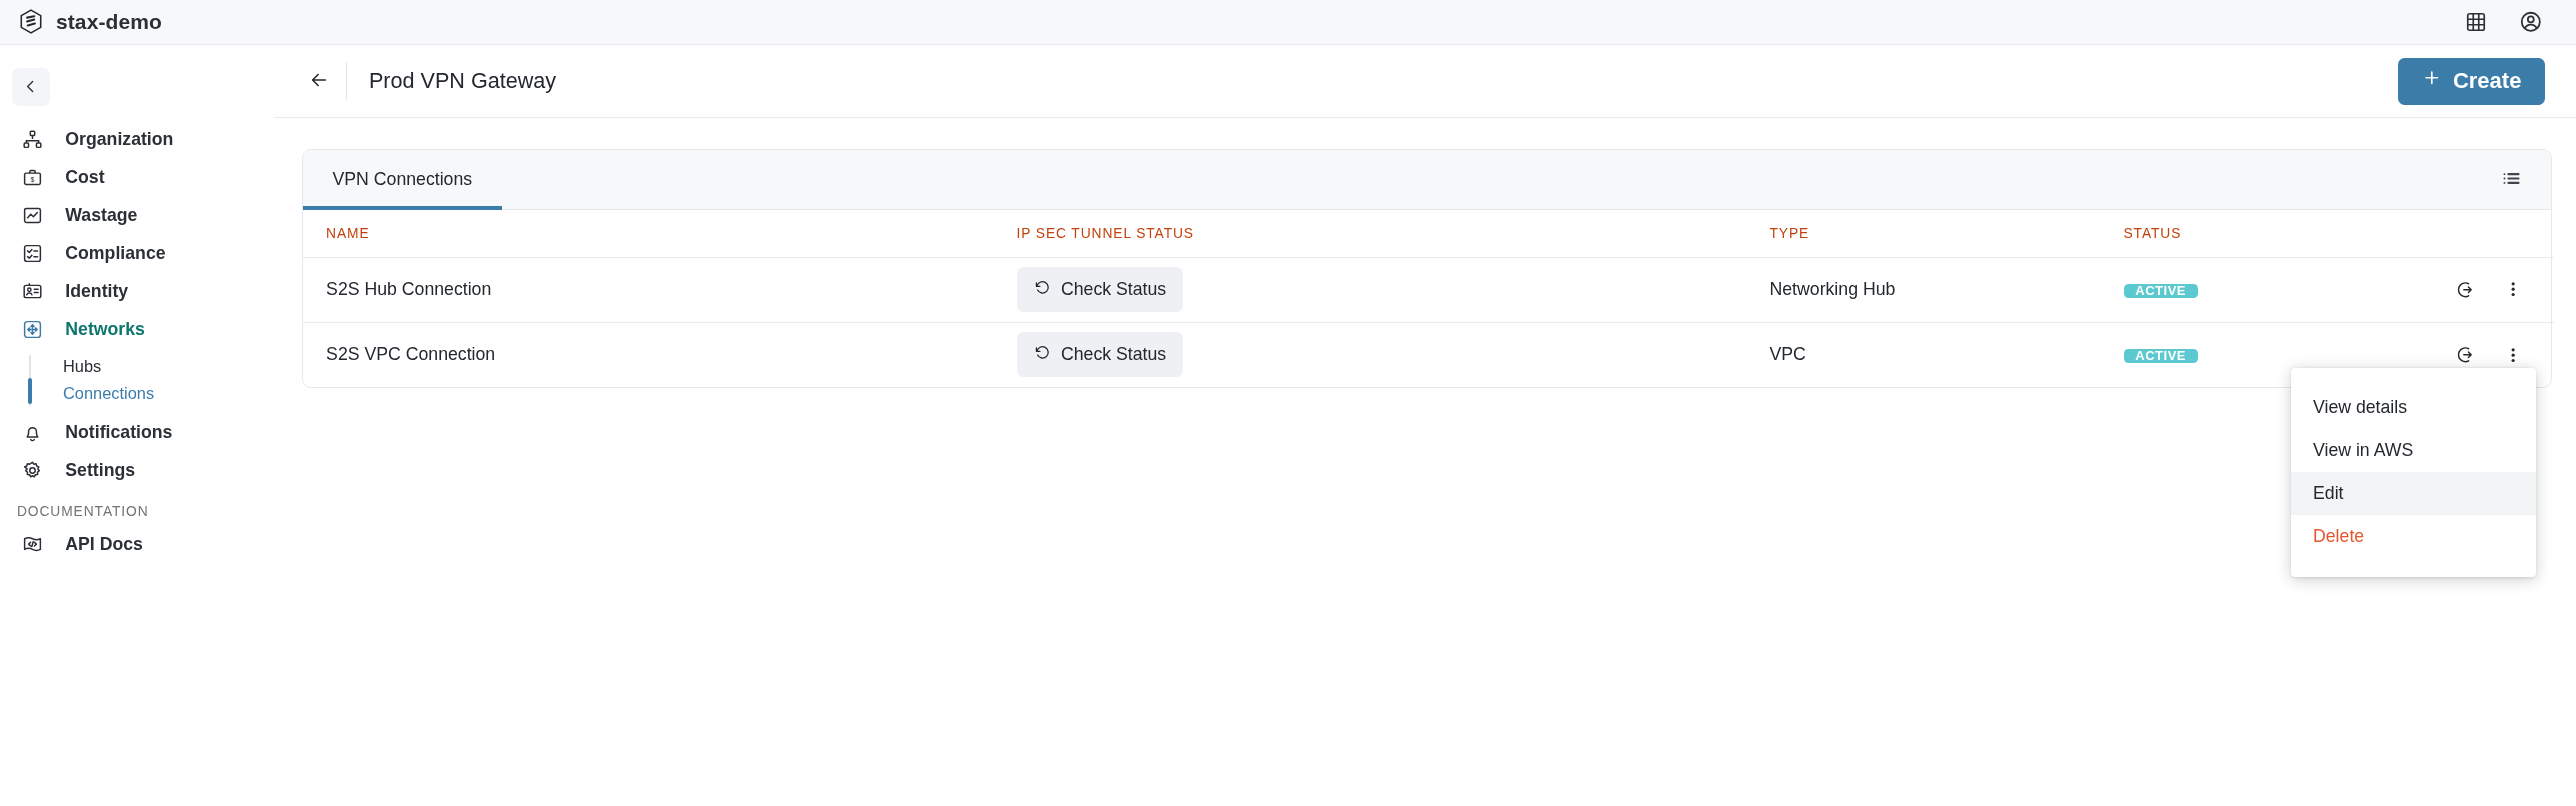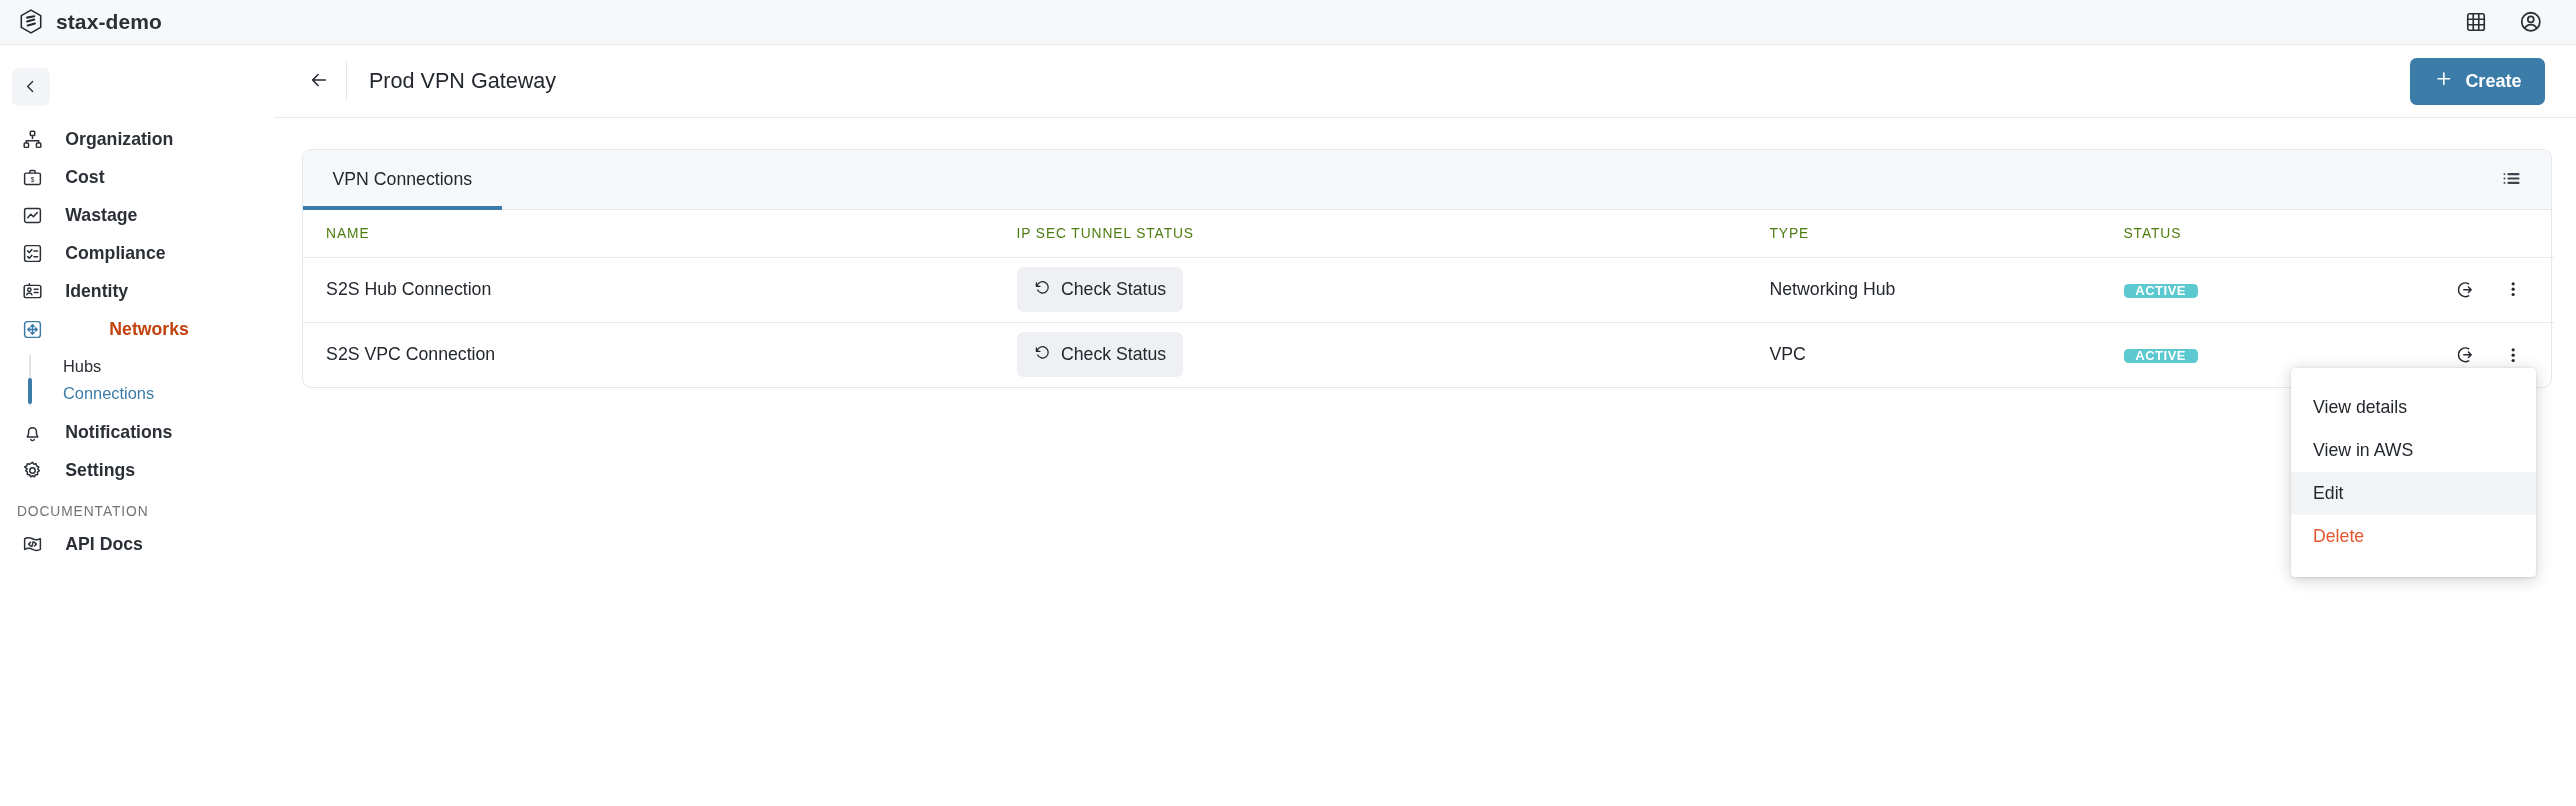--- a/index.html
+++ b/index.html
@@ -40,21 +40,21 @@
     display: flex; align-items: center; justify-content: center;
     cursor: pointer;
   }
   .nav { margin-top: 14.4px; }
   .nav-item {
     display: flex; align-items: center; gap: 18.3px;
     height: 38px; padding-left: 17px; cursor: pointer;
   }
   .nav-ico { width: 30px; display: flex; align-items: center; justify-content: center; flex: 0 0 30px; }
   .nav-label { font-size: 17.7px; font-weight: 700; color: #2b2f36; }
-  .nav-item.active .nav-label { color: #c2410c; margin-left: 44px; }
+  .nav-item.active .nav-label { color: #0f766e; }
 
   .subnav { position: relative; padding-left: 29px; margin: 3.9px 0 6.5px 0; }
   .subnav-track {
     position: absolute; left: 29px; top: 2.6px;
     width: 2px; height: 51px; background: #dfe3e8; border-radius: 1.3px;
   }
   .subnav-thumb {
     position: absolute; left: 27.5px; top: 26px;
     width: 4.6px; height: 26px; background: #3c7ca8; border-radius: 2.6px;
   }
@@ -77,21 +77,21 @@
     display: flex; align-items: center;
   }
   .back-btn { width: 37px; height: 37px; margin-left: 26px; display: flex; align-items: center; justify-content: center; cursor: pointer; }
   .hdr-divider { width: 0.7px; height: 38px; background: #e2e5ea; margin: 0 22px 0 9.2px; }
   .page-title { font-size: 21.6px; font-weight: 400; color: #23272e; }
   .create-btn {
     margin-left: auto; margin-right: 31px;
     height: 47px; padding: 0 23.6px;
     background: #3c7ca8; border-radius: 6.5px;
     display: flex; align-items: center; gap: 11.8px;
-    color: #ffffff; font-size: 18px; font-weight: 700; cursor: pointer;
+    color: #ffffff; font-size: 22px; font-weight: 700; cursor: pointer;
   }
 
   
   .main {
     position: absolute; top: 118px; left: 274px;
     width: 2302px; height: 689px;
     background: #ffffff;
   }
   .card {
     position: absolute; top: 31px; left: 27.5px;
@@ -114,21 +114,21 @@
   }
   .tab.active::after {
     content: ""; position: absolute; left: 0; bottom: -0.7px;
     width: 100%; height: 4.6px; background: #3c7ca8;
   }
   .tabbar-right { margin-left: auto; padding-right: 29px; display: flex; align-items: center; cursor: pointer; }
 
   table { width: 100%; border-collapse: collapse; table-layout: fixed; }
   th {
     text-align: left; font-size: 13.8px; font-weight: 400;
-    color: #4d7c0f; letter-spacing: 0.9px;
+    color: #c2410c; letter-spacing: 0.9px;
     height: 47px; padding: 0; vertical-align: middle;
   }
   thead tr { border-bottom: 0.7px solid #e8eaee; }
   td { height: 65px; padding: 0; font-size: 17.7px; color: #23272e; vertical-align: middle; }
   tbody tr { border-bottom: 0.7px solid #e8eaee; }
   tbody tr:last-child { border-bottom: none; }
   .c-name { width: 714px; padding-left: 23.6px !important; }
   .c-tunnel { width: 753px; }
   .c-type { width: 354px; }
   .c-status { width: 275px; }

